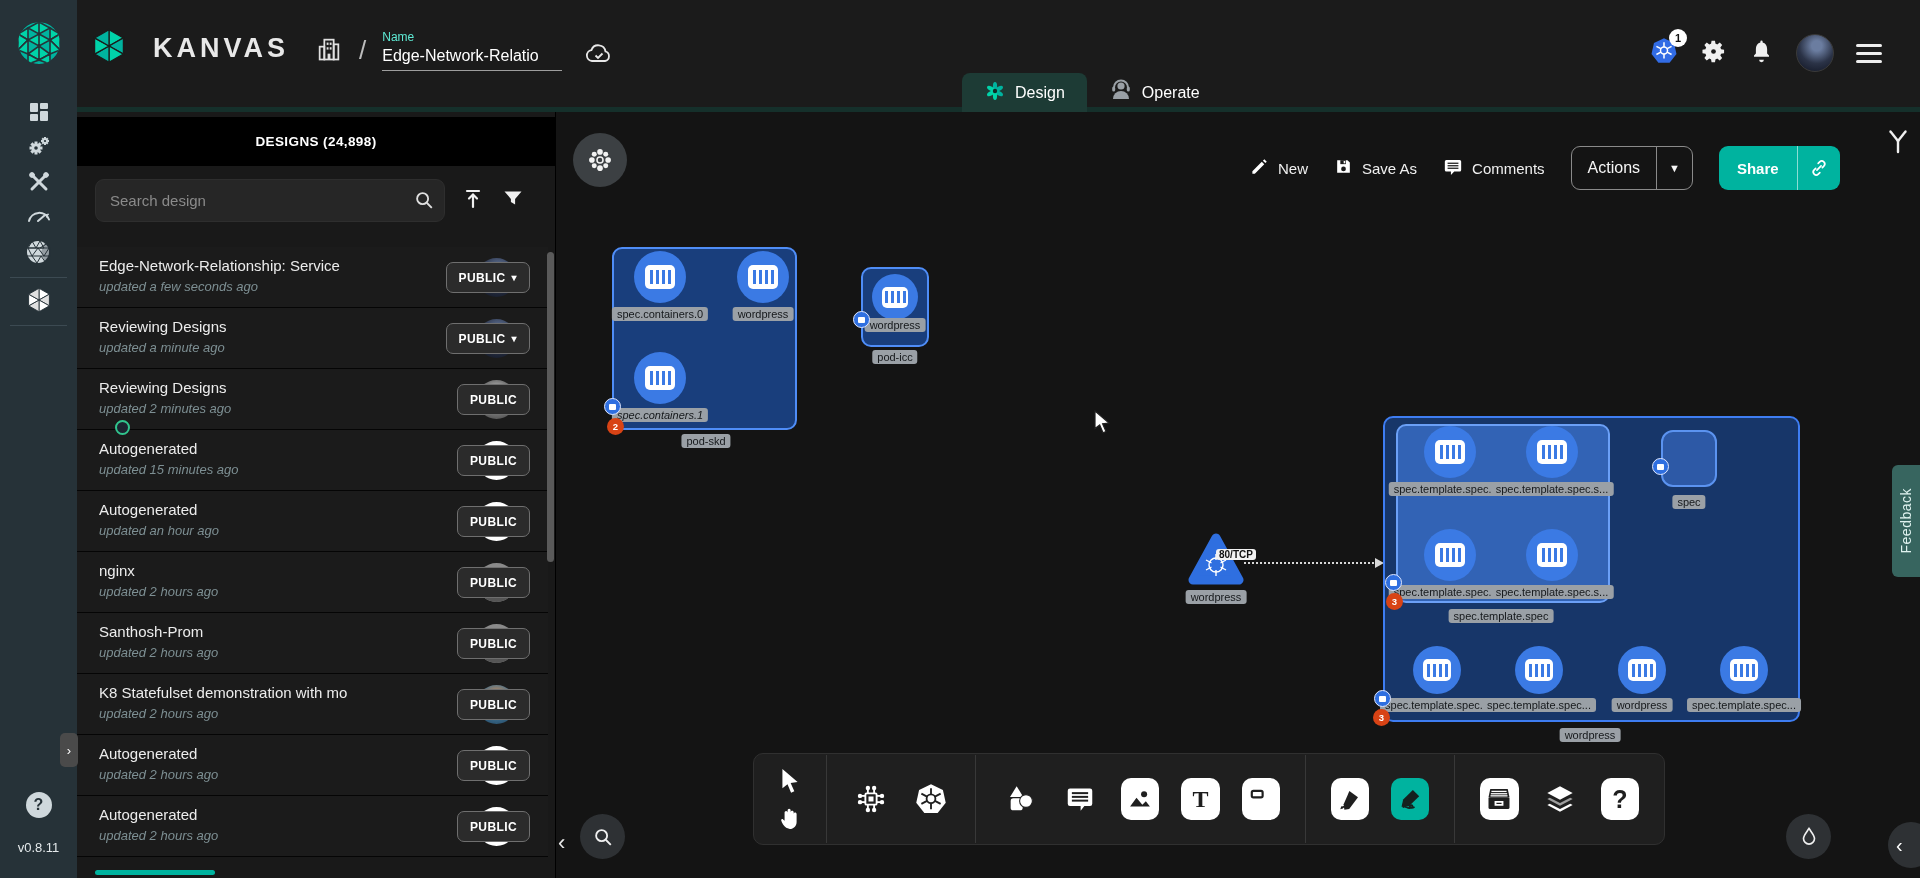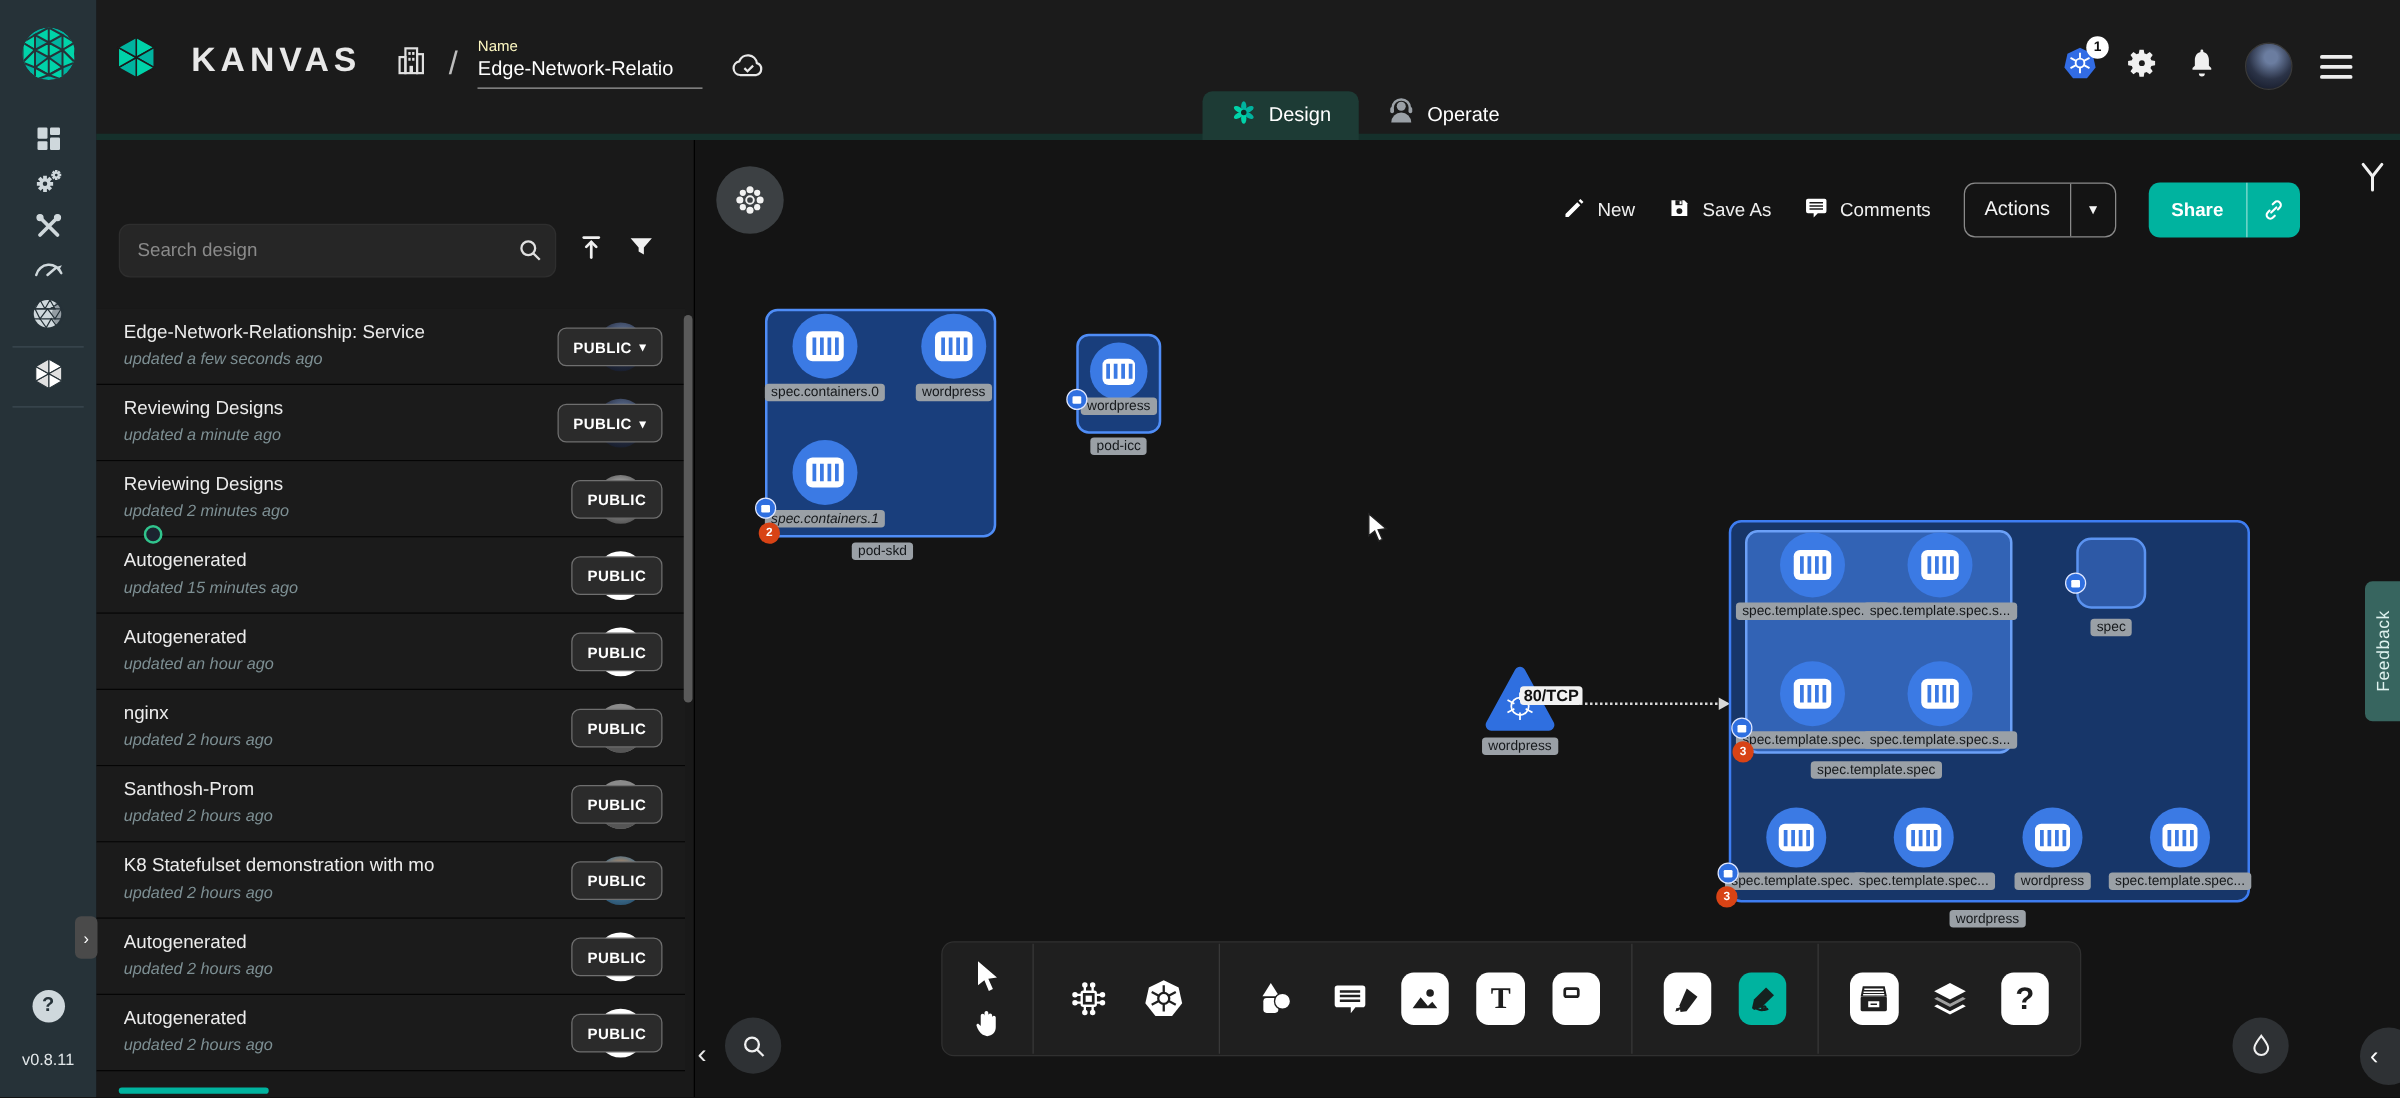--- a/index.html
+++ b/index.html
@@ -17,21 +17,21 @@
   .side-version { position:absolute; left:50%; top:840px; transform:translateX(-50%); color:#e3e8ea; font-size:13px; }
 
   
   .topbar { position:absolute; left:77px; top:0; width:1843px; height:112px; background:#1b1b1b; z-index:20; }
   .teal-strip { position:absolute; left:0; top:107px; width:1843px; height:5px; background:#15302b; }
   .brand { position:absolute; left:14px; top:28px; display:flex; align-items:center; gap:26px; }
   .wordmark { color:#e8e8e8; font-size:27px; font-weight:bold; letter-spacing:4px; }
   .crumb { position:absolute; left:238px; top:30px; display:flex; align-items:center; gap:16px; }
   .crumb-sep { color:#bdbdbd; font-size:26px; font-weight:300; }
   .name-block { display:flex; flex-direction:column; }
-  .name-label { color:#fef9c3; font-size:12px; }
+  .name-label { color:#5eead4; font-size:12px; }
   .name-value { color:#ffffff; font-size:16px; width:180px; background:transparent; border:none; border-bottom:1px solid #9e9e9e; padding:3px 0 5px 0; font-family:"Liberation Sans",sans-serif; }
   .cloud-ic { margin-left:6px; margin-top:10px; }
   .top-icons { position:absolute; right:38px; top:34px; display:flex; align-items:center; gap:22px; }
   .kbadge-wrap { position:relative; }
   .kbadge { position:absolute; right:-9px; top:-8px; width:18px; height:18px; background:#ffffff; color:#111; border-radius:50%; font-size:11px; font-weight:bold; display:flex; align-items:center; justify-content:center; }
   .avatar-top { width:38px; height:38px; border-radius:50%; background:radial-gradient(circle at 55% 30%, #6b7da0 0 16%, #2b3347 55%, #0e1220 100%); border:1px solid #3a3a3a; }
   .burger { display:flex; flex-direction:column; gap:5px; }
   .burger i { display:block; width:26px; height:3px; background:#eee; border-radius:2px; }
 
   
@@ -90,21 +90,21 @@
   .crate { background:#fff; border-radius:5px; display:flex; align-items:center; justify-content:center; gap:3px; }
   .crate i { display:block; width:3px; background:#3b7ae4; }
   .nlabel { position:absolute; transform:translateX(-50%); background:#9aa0a6; color:#15181b; font-size:11px; padding:1px 5px; border-radius:3px; white-space:nowrap; z-index:5; }
   .badge { position:absolute; width:17px; height:17px; border-radius:50%; display:flex; align-items:center; justify-content:center; z-index:6; }
   .badge-blue { background:#2f6fe0; border:1px solid #dfe7ff; }
   .badge-blue i { display:block; width:7px; height:6px; background:#fff; border-radius:1px; }
   .badge-red { background:#d84315; color:#fff; font-size:9.5px; font-weight:bold; }
   .tri-node { position:absolute; cursor:pointer; }
   .edge { position:absolute; border-top:2px dotted #d8d8d8; }
   .edge::after { content:""; position:absolute; right:-2px; top:-6px; border-left:9px solid #d8d8d8; border-top:5px solid transparent; border-bottom:5px solid transparent; }
-  .edge-lbl { position:absolute; background:#f2f2f2; color:#111; font-size:13px; font-weight:bold; padding:0 3px; border-radius:3px; z-index:7; }
+  .edge-lbl { position:absolute; background:#f2f2f2; color:#111; font-size:10px; font-weight:bold; padding:0 3px; border-radius:3px; z-index:7; }
 
   
   .btoolbar { position:absolute; left:197px; top:641px; width:912px; height:92px; background:#1f1f1f; border:1px solid #303030; border-radius:10px; display:flex; align-items:center; padding:0 14px; }
   .bt-div { width:1px; height:88px; background:#383838; margin:0 14px; }
   .bt-col { display:flex; flex-direction:column; justify-content:space-between; height:72px; }
   .bt-glyph { width:44px; height:44px; display:flex; align-items:center; justify-content:center; cursor:pointer; margin:0 10px; }
   .bt-box { width:42px; height:42px; background:#fff; border-radius:10px; display:flex; align-items:center; justify-content:center; cursor:pointer; margin:0 11px; }
   .bt-box.active { background:#00B39F; }
   .bt-box .tglyph { color:#1e1e1e; font-size:24px; font-weight:bold; font-family:"Liberation Serif", serif; }
   .bt-box .qglyph { color:#1e1e1e; font-size:25px; font-weight:bold; }
@@ -346,20 +346,21 @@
               <rect x="3.2" y="7.5" width="3" height="5" rx="1.5"></rect>
               <rect x="17.8" y="7.5" width="3" height="5" rx="1.5"></rect>
             </svg>
         </span>
         <span>Operate</span>
       </div>
     </div>
   </header>
 
   <section class="panel">
+    <div class="panel-head">DESIGNS (24,898)</div>
     <div class="search-row">
       <div class="search-box">
         <input placeholder="Search design" style="">
         <span class="search-ic">
           <svg width="22" height="22" viewBox="0 0 24 24" fill="none" stroke="#e0e0e0" stroke-width="2">
               <circle cx="10.5" cy="10.5" r="6"></circle>
               <line x1="15" y1="15" x2="20.5" y2="20.5"></line>
             </svg>
         </span>
       </div>

